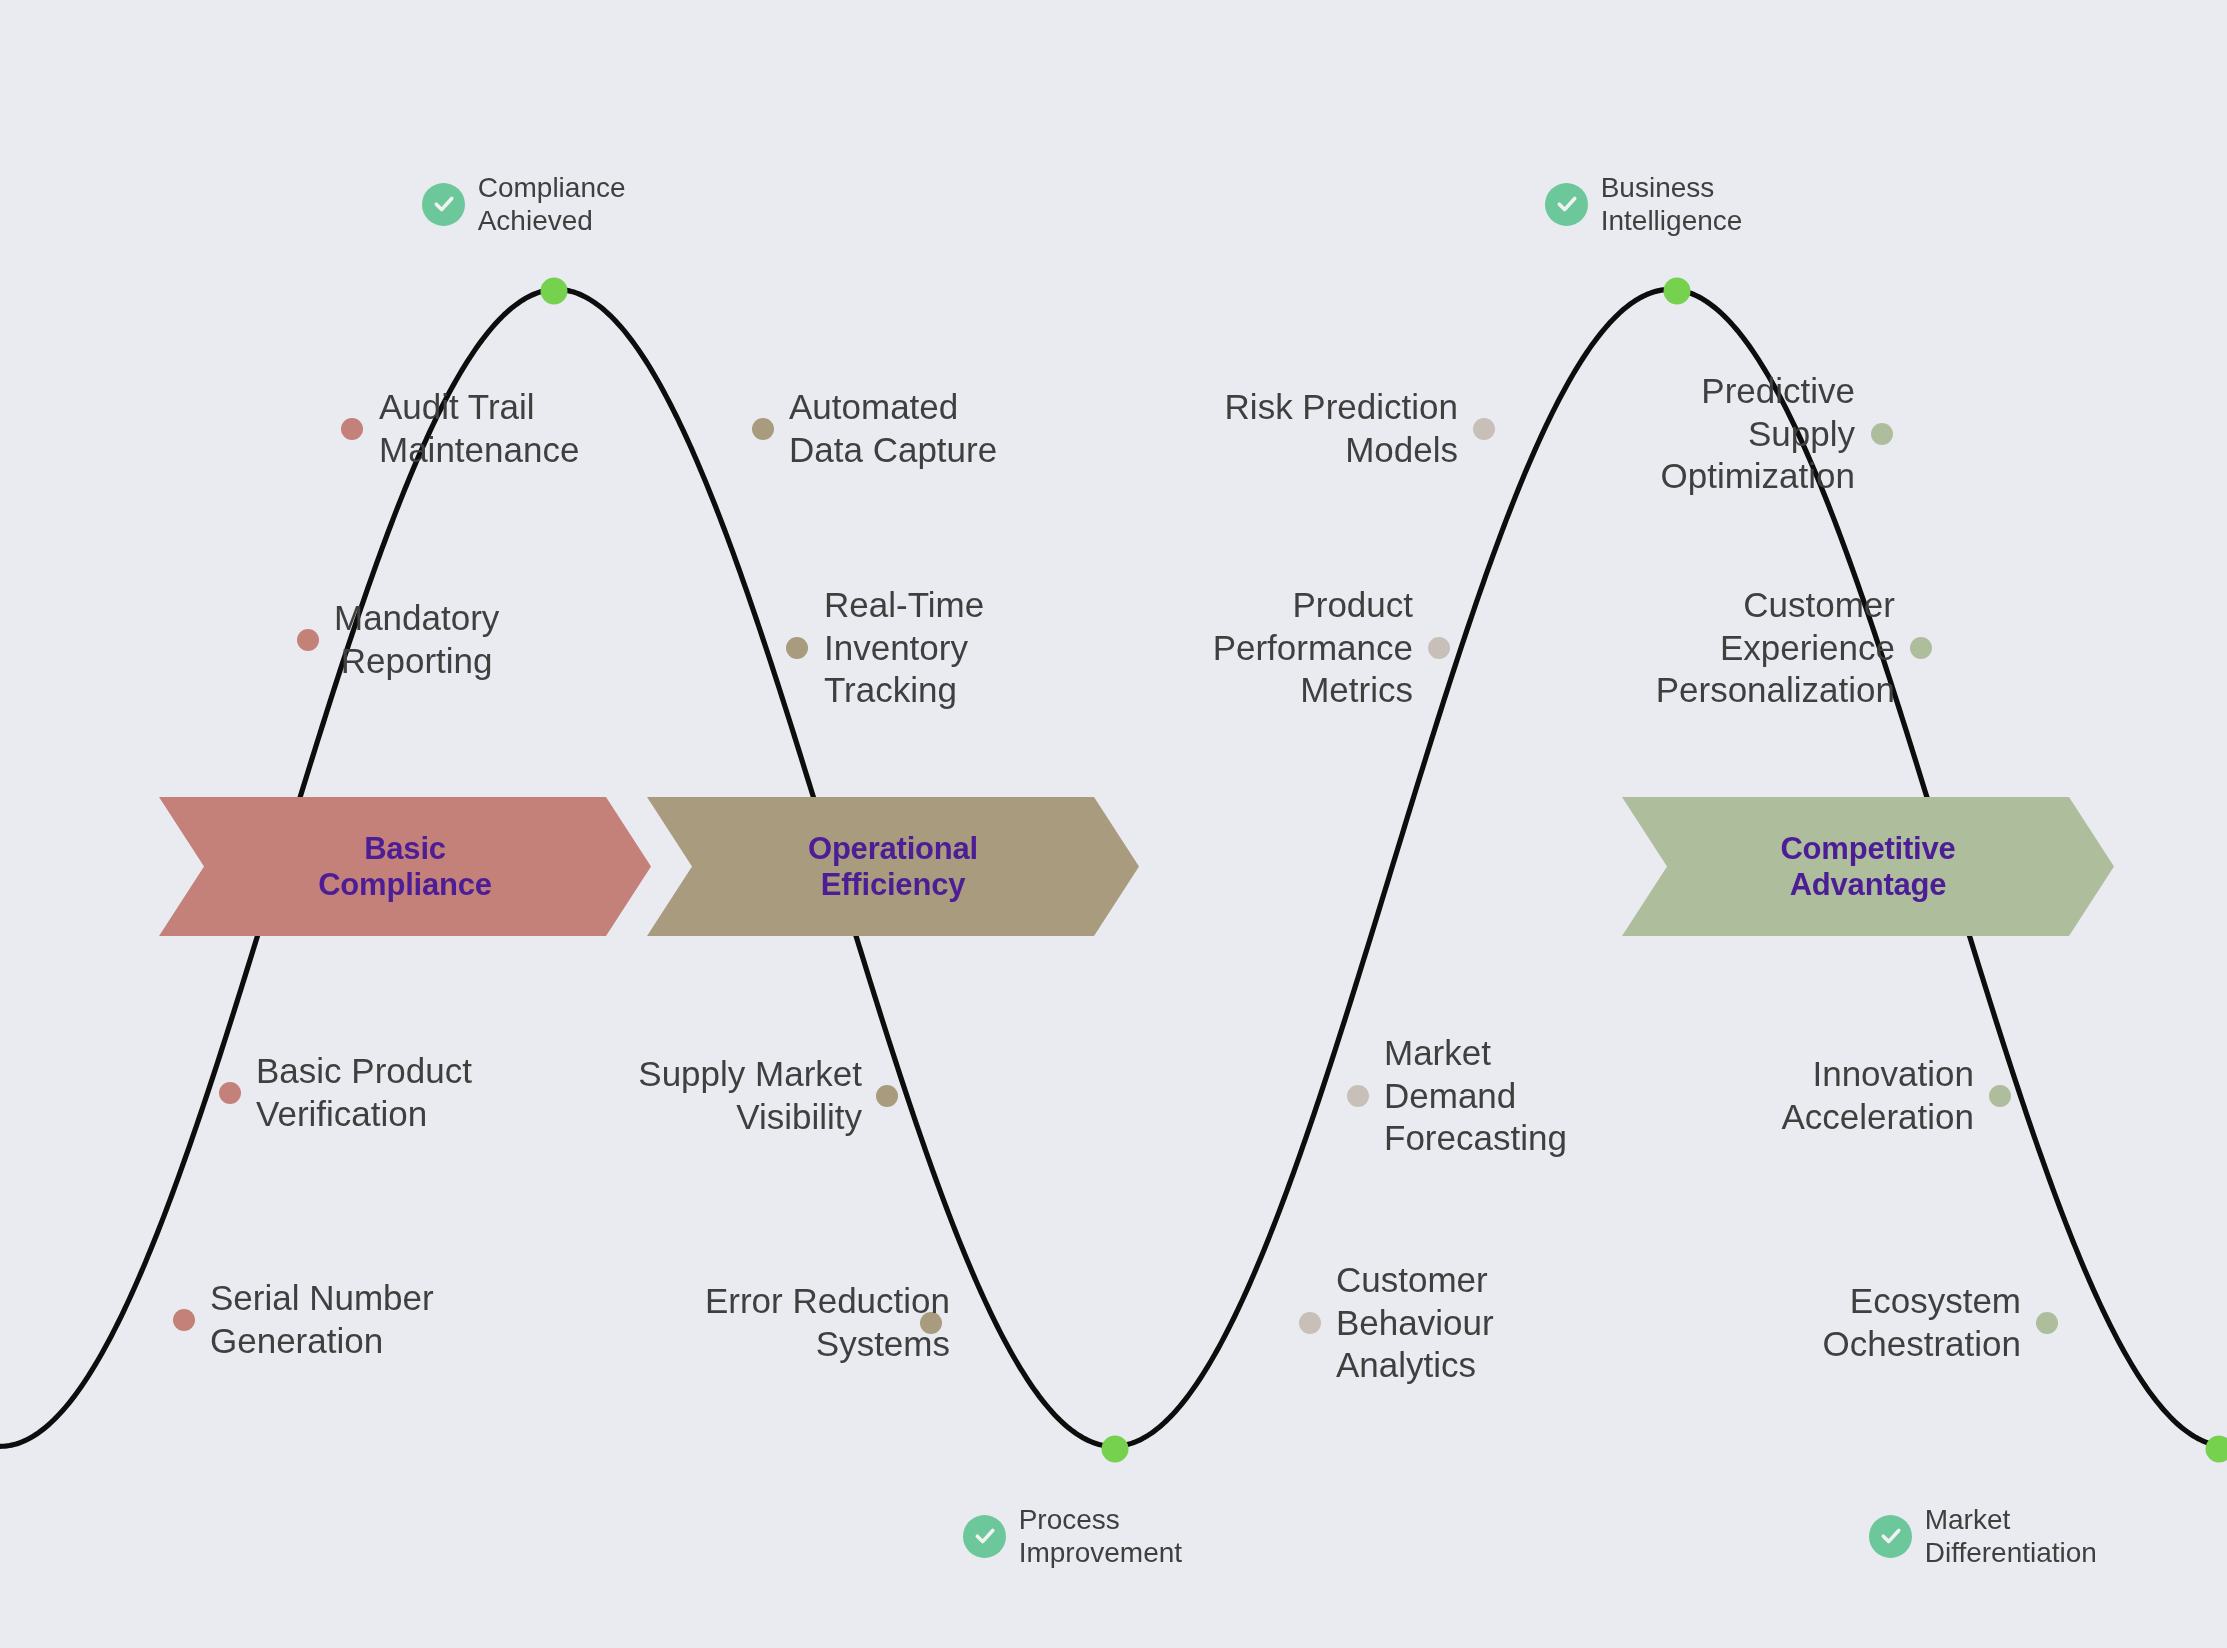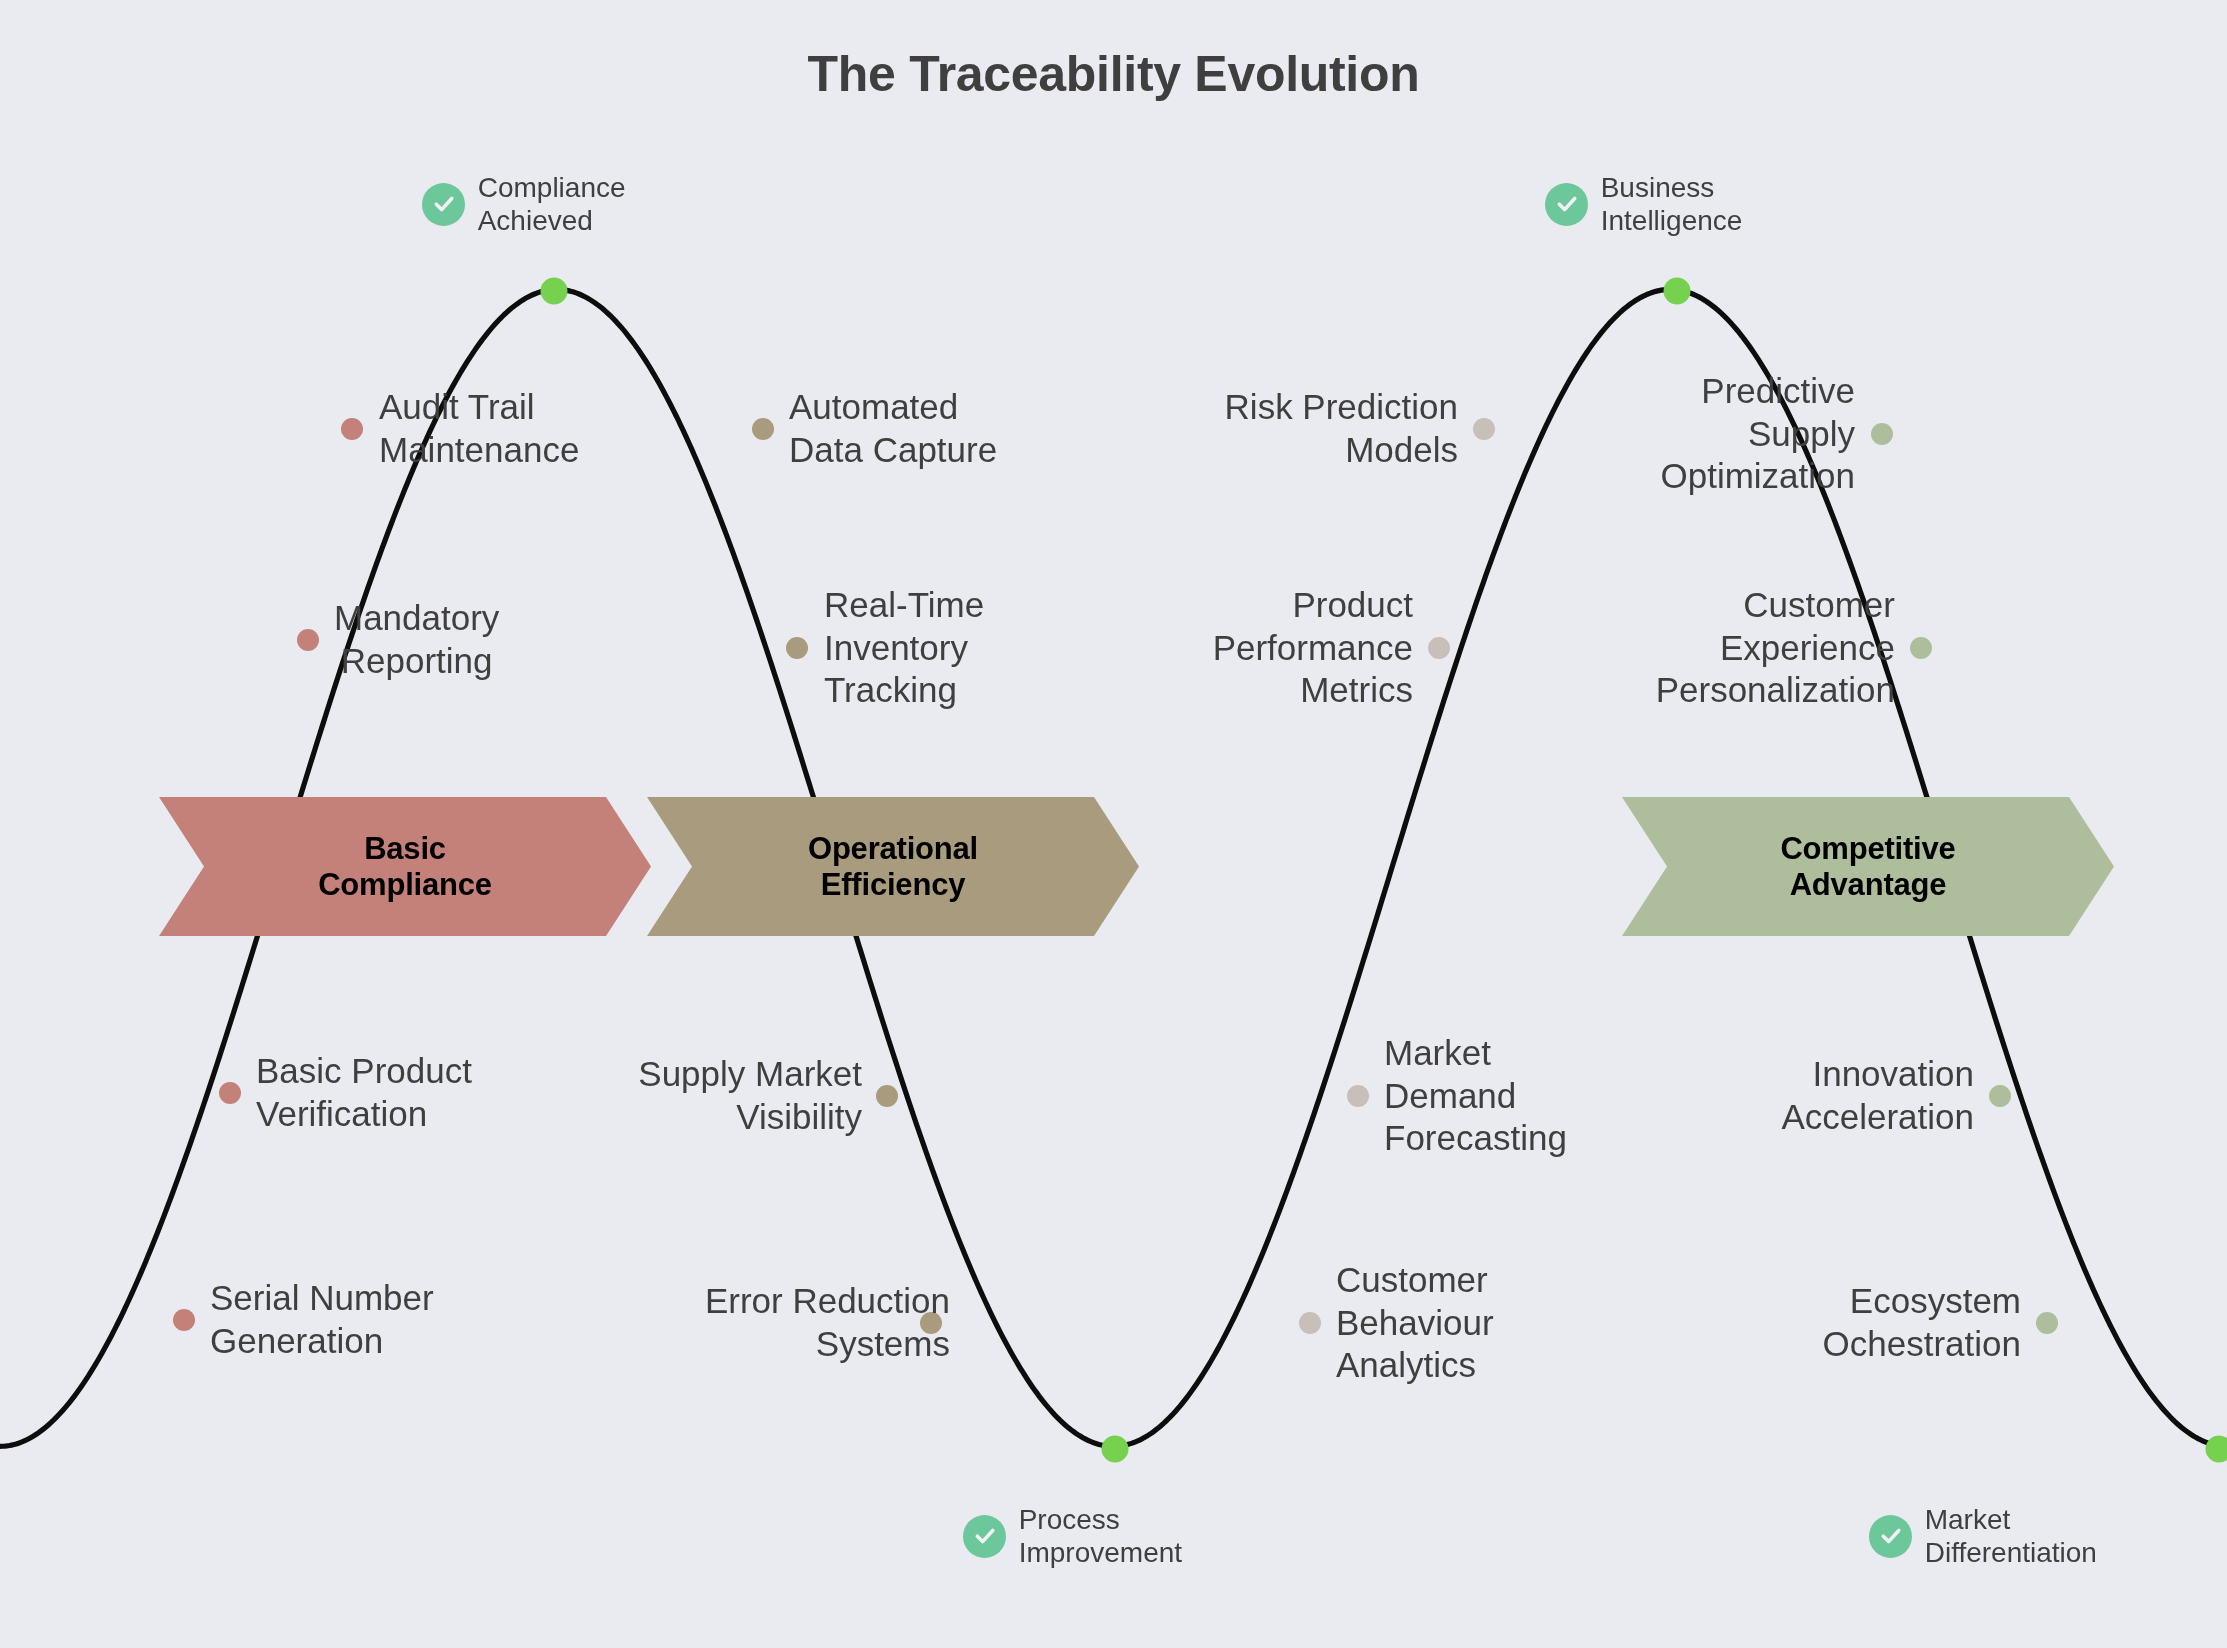--- a/index.html
+++ b/index.html
@@ -23,21 +23,21 @@
 
   
   .band{position:absolute;left:0;top:797px;width:2227px;height:139px;}
   .chev{
     position:absolute;top:0;height:139px;
     display:flex;align-items:center;justify-content:center;
     clip-path:polygon(0 0, calc(100% - 45px) 0, 100% 50%, calc(100% - 45px) 100%, 0 100%, 45px 50%);
   }
   .chev .lbl{
     text-align:center;font-weight:bold;font-size:31px;line-height:1.14;
-    color:#000000;white-space:pre-line;letter-spacing:-0.2px;
+    color:#4c1d95;white-space:pre-line;letter-spacing:-0.2px;
   }
 
   
   .badge{position:absolute;display:flex;align-items:center;gap:12.7px;}
   .badge .circ{
     width:43px;height:43px;border-radius:50%;
     background:#6cc79b;flex:0 0 43px;
     display:flex;align-items:center;justify-content:center;
   }
   .badge .circ svg{display:block;}
@@ -58,21 +58,20 @@
 </style>
 </head>
 <body>
 
 <div id="stage">
 
   <svg id="wave" viewBox="0 0 3850 2850" aria-hidden="true">
     <path id="wavepath" fill="none" stroke="#0d0d0d" stroke-width="9" stroke-linecap="round" d="M0.0 2500.0 L4.0 2499.9 L8.0 2499.7 L12.0 2499.2 L16.0 2498.6 L20.0 2497.9 L24.0 2496.9 L28.0 2495.8 L32.0 2494.6 L36.0 2493.1 L40.0 2491.5 L44.0 2489.7 L48.0 2487.8 L52.0 2485.6 L56.0 2483.3 L60.0 2480.9 L64.0 2478.3 L68.0 2475.5 L72.0 2472.5 L76.0 2469.4 L80.0 2466.1 L84.0 2462.6 L88.0 2459.0 L92.0 2455.3 L96.0 2451.3 L100.0 2447.2 L104.0 2442.9 L108.0 2438.5 L112.0 2433.9 L116.0 2429.2 L120.0 2424.3 L124.0 2419.2 L128.0 2414.0 L132.0 2408.6 L136.0 2403.1 L140.0 2397.4 L144.0 2391.6 L148.0 2385.6 L152.0 2379.4 L156.0 2373.1 L160.0 2366.7 L164.0 2360.1 L168.0 2353.4 L172.0 2346.5 L176.0 2339.5 L180.0 2332.3 L184.0 2325.0 L188.0 2317.6 L192.0 2310.0 L196.0 2302.2 L200.0 2294.4 L204.0 2286.4 L208.0 2278.3 L212.0 2270.0 L216.0 2261.6 L220.0 2253.1 L224.0 2244.4 L228.0 2235.6 L232.0 2226.7 L236.0 2217.7 L240.0 2208.5 L244.0 2199.3 L248.0 2189.9 L252.0 2180.4 L256.0 2170.7 L260.0 2161.0 L264.0 2151.2 L268.0 2141.2 L272.0 2131.1 L276.0 2120.9 L280.0 2110.6 L284.0 2100.3 L288.0 2089.8 L292.0 2079.2 L296.0 2068.5 L300.0 2057.7 L304.0 2046.8 L308.0 2035.8 L312.0 2024.8 L316.0 2013.6 L320.0 2002.4 L324.0 1991.0 L328.0 1979.6 L332.0 1968.1 L336.0 1956.5 L340.0 1944.9 L344.0 1933.1 L348.0 1921.3 L352.0 1909.5 L356.0 1897.5 L360.0 1885.5 L364.0 1873.4 L368.0 1861.3 L372.0 1849.1 L376.0 1836.8 L380.0 1824.5 L384.0 1812.1 L388.0 1799.7 L392.0 1787.2 L396.0 1774.7 L400.0 1762.1 L404.0 1749.5 L408.0 1736.8 L412.0 1724.1 L416.0 1711.4 L420.0 1698.6 L424.0 1685.8 L428.0 1672.9 L432.0 1660.1 L436.0 1647.2 L440.0 1634.2 L444.0 1621.3 L448.0 1608.3 L452.0 1595.3 L456.0 1582.3 L460.0 1569.3 L464.0 1556.3 L468.0 1543.2 L472.0 1530.2 L476.0 1517.1 L480.0 1504.1 L484.0 1491.0 L488.0 1478.0 L492.0 1464.9 L496.0 1451.9 L500.0 1438.8 L504.0 1425.8 L508.0 1412.8 L512.0 1399.8 L516.0 1386.8 L520.0 1373.9 L524.0 1360.9 L528.0 1348.0 L532.0 1335.1 L536.0 1322.2 L540.0 1309.4 L544.0 1296.6 L548.0 1283.8 L552.0 1271.1 L556.0 1258.4 L560.0 1245.8 L564.0 1233.2 L568.0 1220.6 L572.0 1208.1 L576.0 1195.6 L580.0 1183.2 L584.0 1170.9 L588.0 1158.6 L592.0 1146.3 L596.0 1134.2 L600.0 1122.0 L604.0 1110.0 L608.0 1098.0 L612.0 1086.1 L616.0 1074.2 L620.0 1062.4 L624.0 1050.7 L628.0 1039.1 L632.0 1027.6 L636.0 1016.1 L640.0 1004.7 L644.0 993.4 L648.0 982.2 L652.0 971.1 L656.0 960.0 L660.0 949.1 L664.0 938.3 L668.0 927.5 L672.0 916.8 L676.0 906.3 L680.0 895.8 L684.0 885.5 L688.0 875.2 L692.0 865.1 L696.0 855.1 L700.0 845.1 L704.0 835.3 L708.0 825.6 L712.0 816.0 L716.0 806.6 L720.0 797.2 L724.0 788.0 L728.0 778.9 L732.0 769.9 L736.0 761.1 L740.0 752.3 L744.0 743.7 L748.0 735.2 L752.0 726.9 L756.0 718.7 L760.0 710.6 L764.0 702.6 L768.0 694.8 L772.0 687.2 L776.0 679.6 L780.0 672.2 L784.0 665.0 L788.0 657.9 L792.0 650.9 L796.0 644.1 L800.0 637.4 L804.0 630.9 L808.0 624.5 L812.0 618.2 L816.0 612.2 L820.0 606.2 L824.0 600.5 L828.0 594.8 L832.0 589.4 L836.0 584.0 L840.0 578.9 L844.0 573.9 L848.0 569.0 L852.0 564.3 L856.0 559.8 L860.0 555.4 L864.0 551.2 L868.0 547.2 L872.0 543.3 L876.0 539.6 L880.0 536.0 L884.0 532.6 L888.0 529.4 L892.0 526.4 L896.0 523.5 L900.0 520.7 L904.0 518.2 L908.0 515.8 L912.0 513.6 L916.0 511.5 L920.0 509.6 L924.0 507.9 L928.0 506.3 L932.0 505.0 L936.0 503.7 L940.0 502.7 L944.0 501.8 L948.0 501.1 L952.0 500.6 L956.0 500.2 L960.0 500.0 L964.0 500.0 L968.0 500.2 L972.0 500.5 L976.0 501.0 L980.0 501.6 L984.0 502.5 L988.0 503.5 L992.0 504.6 L996.0 506.0 L1000.0 507.5 L1004.0 509.2 L1008.0 511.0 L1012.0 513.0 L1016.0 515.2 L1020.0 517.6 L1024.0 520.1 L1028.0 522.8 L1032.0 525.6 L1036.0 528.6 L1040.0 531.8 L1044.0 535.2 L1048.0 538.7 L1052.0 542.4 L1056.0 546.2 L1060.0 550.2 L1064.0 554.4 L1068.0 558.7 L1072.0 563.2 L1076.0 567.8 L1080.0 572.6 L1084.0 577.6 L1088.0 582.7 L1092.0 588.0 L1096.0 593.4 L1100.0 599.0 L1104.0 604.8 L1108.0 610.7 L1112.0 616.7 L1116.0 622.9 L1120.0 629.3 L1124.0 635.7 L1128.0 642.4 L1132.0 649.2 L1136.0 656.1 L1140.0 663.2 L1144.0 670.4 L1148.0 677.8 L1152.0 685.3 L1156.0 692.9 L1160.0 700.7 L1164.0 708.6 L1168.0 716.6 L1172.0 724.8 L1176.0 733.1 L1180.0 741.6 L1184.0 750.2 L1188.0 758.9 L1192.0 767.7 L1196.0 776.6 L1200.0 785.7 L1204.0 794.9 L1208.0 804.2 L1212.0 813.7 L1216.0 823.2 L1220.0 832.9 L1224.0 842.7 L1228.0 852.6 L1232.0 862.6 L1236.0 872.7 L1240.0 882.9 L1244.0 893.2 L1248.0 903.7 L1252.0 914.2 L1256.0 924.8 L1260.0 935.6 L1264.0 946.4 L1268.0 957.3 L1272.0 968.3 L1276.0 979.4 L1280.0 990.6 L1284.0 1001.9 L1288.0 1013.2 L1292.0 1024.7 L1296.0 1036.2 L1300.0 1047.8 L1304.0 1059.5 L1308.0 1071.3 L1312.0 1083.1 L1316.0 1095.0 L1320.0 1107.0 L1324.0 1119.0 L1328.0 1131.1 L1332.0 1143.3 L1336.0 1155.5 L1340.0 1167.8 L1344.0 1180.1 L1348.0 1192.5 L1352.0 1205.0 L1356.0 1217.5 L1360.0 1230.0 L1364.0 1242.6 L1368.0 1255.3 L1372.0 1267.9 L1376.0 1280.7 L1380.0 1293.4 L1384.0 1306.2 L1388.0 1319.0 L1392.0 1331.9 L1396.0 1344.8 L1400.0 1357.7 L1404.0 1370.6 L1408.0 1383.6 L1412.0 1396.6 L1416.0 1409.5 L1420.0 1422.6 L1424.0 1435.6 L1428.0 1448.6 L1432.0 1461.7 L1436.0 1474.7 L1440.0 1487.8 L1444.0 1500.8 L1448.0 1513.9 L1452.0 1526.9 L1456.0 1540.0 L1460.0 1553.0 L1464.0 1566.0 L1468.0 1579.1 L1472.0 1592.1 L1476.0 1605.1 L1480.0 1618.0 L1484.0 1631.0 L1488.0 1643.9 L1492.0 1656.8 L1496.0 1669.7 L1500.0 1682.6 L1504.0 1695.4 L1508.0 1708.2 L1512.0 1720.9 L1516.0 1733.6 L1520.0 1746.3 L1524.0 1759.0 L1528.0 1771.5 L1532.0 1784.1 L1536.0 1796.6 L1540.0 1809.0 L1544.0 1821.4 L1548.0 1833.7 L1552.0 1846.0 L1556.0 1858.2 L1560.0 1870.4 L1564.0 1882.5 L1568.0 1894.5 L1572.0 1906.5 L1576.0 1918.4 L1580.0 1930.2 L1584.0 1942.0 L1588.0 1953.6 L1592.0 1965.2 L1596.0 1976.7 L1600.0 1988.2 L1604.0 1999.5 L1608.0 2010.8 L1612.0 2022.0 L1616.0 2033.1 L1620.0 2044.1 L1624.0 2055.0 L1628.0 2065.8 L1632.0 2076.5 L1636.0 2087.1 L1640.0 2097.6 L1644.0 2108.1 L1648.0 2118.4 L1652.0 2128.6 L1656.0 2138.7 L1660.0 2148.7 L1664.0 2158.6 L1668.0 2168.3 L1672.0 2178.0 L1676.0 2187.5 L1680.0 2196.9 L1684.0 2206.2 L1688.0 2215.4 L1692.0 2224.5 L1696.0 2233.4 L1700.0 2242.2 L1704.0 2250.9 L1708.0 2259.5 L1712.0 2267.9 L1716.0 2276.2 L1720.0 2284.4 L1724.0 2292.4 L1728.0 2300.3 L1732.0 2308.1 L1736.0 2315.7 L1740.0 2323.2 L1744.0 2330.5 L1748.0 2337.7 L1752.0 2344.8 L1756.0 2351.7 L1760.0 2358.4 L1764.0 2365.1 L1768.0 2371.5 L1772.0 2377.9 L1776.0 2384.1 L1780.0 2390.1 L1784.0 2396.0 L1788.0 2401.7 L1792.0 2407.2 L1796.0 2412.7 L1800.0 2417.9 L1804.0 2423.0 L1808.0 2428.0 L1812.0 2432.7 L1816.0 2437.4 L1820.0 2441.8 L1824.0 2446.2 L1828.0 2450.3 L1832.0 2454.3 L1836.0 2458.1 L1840.0 2461.8 L1844.0 2465.3 L1848.0 2468.6 L1852.0 2471.7 L1856.0 2474.7 L1860.0 2477.6 L1864.0 2480.2 L1868.0 2482.7 L1872.0 2485.1 L1876.0 2487.2 L1880.0 2489.2 L1884.0 2491.1 L1888.0 2492.7 L1892.0 2494.2 L1896.0 2495.5 L1900.0 2496.7 L1904.0 2497.7 L1908.0 2498.5 L1912.0 2499.1 L1916.0 2499.6 L1920.0 2499.9 L1924.0 2500.0 L1928.0 2500.0 L1932.0 2499.7 L1936.0 2499.4 L1940.0 2498.8 L1944.0 2498.1 L1948.0 2497.2 L1952.0 2496.1 L1956.0 2494.9 L1960.0 2493.5 L1964.0 2491.9 L1968.0 2490.2 L1972.0 2488.3 L1976.0 2486.2 L1980.0 2483.9 L1984.0 2481.5 L1988.0 2478.9 L1992.0 2476.2 L1996.0 2473.3 L2000.0 2470.2 L2004.0 2466.9 L2008.0 2463.5 L2012.0 2460.0 L2016.0 2456.2 L2020.0 2452.3 L2024.0 2448.2 L2028.0 2444.0 L2032.0 2439.6 L2036.0 2435.1 L2040.0 2430.4 L2044.0 2425.5 L2048.0 2420.5 L2052.0 2415.3 L2056.0 2410.0 L2060.0 2404.5 L2064.0 2398.8 L2068.0 2393.0 L2072.0 2387.1 L2076.0 2381.0 L2080.0 2374.7 L2084.0 2368.3 L2088.0 2361.8 L2092.0 2355.1 L2096.0 2348.2 L2100.0 2341.3 L2104.0 2334.1 L2108.0 2326.9 L2112.0 2319.4 L2116.0 2311.9 L2120.0 2304.2 L2124.0 2296.4 L2128.0 2288.4 L2132.0 2280.3 L2136.0 2272.1 L2140.0 2263.7 L2144.0 2255.2 L2148.0 2246.6 L2152.0 2237.8 L2156.0 2229.0 L2160.0 2220.0 L2164.0 2210.8 L2168.0 2201.6 L2172.0 2192.2 L2176.0 2182.8 L2180.0 2173.2 L2184.0 2163.5 L2188.0 2153.6 L2192.0 2143.7 L2196.0 2133.6 L2200.0 2123.5 L2204.0 2113.2 L2208.0 2102.9 L2212.0 2092.4 L2216.0 2081.8 L2220.0 2071.2 L2224.0 2060.4 L2228.0 2049.5 L2232.0 2038.6 L2236.0 2027.5 L2240.0 2016.4 L2244.0 2005.2 L2248.0 1993.9 L2252.0 1982.5 L2256.0 1971.0 L2260.0 1959.4 L2264.0 1947.8 L2268.0 1936.1 L2272.0 1924.3 L2276.0 1912.4 L2280.0 1900.5 L2284.0 1888.5 L2288.0 1876.5 L2292.0 1864.3 L2296.0 1852.1 L2300.0 1839.9 L2304.0 1827.6 L2308.0 1815.2 L2312.0 1802.8 L2316.0 1790.3 L2320.0 1777.8 L2324.0 1765.3 L2328.0 1752.6 L2332.0 1740.0 L2336.0 1727.3 L2340.0 1714.6 L2344.0 1701.8 L2348.0 1689.0 L2352.0 1676.1 L2356.0 1663.3 L2360.0 1650.4 L2364.0 1637.5 L2368.0 1624.5 L2372.0 1611.6 L2376.0 1598.6 L2380.0 1585.6 L2384.0 1572.6 L2388.0 1559.5 L2392.0 1546.5 L2396.0 1533.4 L2400.0 1520.4 L2404.0 1507.3 L2408.0 1494.3 L2412.0 1481.2 L2416.0 1468.2 L2420.0 1455.1 L2424.0 1442.1 L2428.0 1429.1 L2432.0 1416.1 L2436.0 1403.0 L2440.0 1390.1 L2444.0 1377.1 L2448.0 1364.1 L2452.0 1351.2 L2456.0 1338.3 L2460.0 1325.5 L2464.0 1312.6 L2468.0 1299.8 L2472.0 1287.0 L2476.0 1274.3 L2480.0 1261.6 L2484.0 1248.9 L2488.0 1236.3 L2492.0 1223.8 L2496.0 1211.2 L2500.0 1198.8 L2504.0 1186.3 L2508.0 1174.0 L2512.0 1161.6 L2516.0 1149.4 L2520.0 1137.2 L2524.0 1125.1 L2528.0 1113.0 L2532.0 1101.0 L2536.0 1089.0 L2540.0 1077.2 L2544.0 1065.4 L2548.0 1053.7 L2552.0 1042.0 L2556.0 1030.4 L2560.0 1019.0 L2564.0 1007.6 L2568.0 996.2 L2572.0 985.0 L2576.0 973.9 L2580.0 962.8 L2584.0 951.8 L2588.0 941.0 L2592.0 930.2 L2596.0 919.5 L2600.0 908.9 L2604.0 898.4 L2608.0 888.1 L2612.0 877.8 L2616.0 867.6 L2620.0 857.6 L2624.0 847.6 L2628.0 837.8 L2632.0 828.0 L2636.0 818.4 L2640.0 808.9 L2644.0 799.6 L2648.0 790.3 L2652.0 781.2 L2656.0 772.1 L2660.0 763.3 L2664.0 754.5 L2668.0 745.9 L2672.0 737.3 L2676.0 729.0 L2680.0 720.7 L2684.0 712.6 L2688.0 704.6 L2692.0 696.8 L2696.0 689.1 L2700.0 681.5 L2704.0 674.1 L2708.0 666.8 L2712.0 659.6 L2716.0 652.6 L2720.0 645.8 L2724.0 639.1 L2728.0 632.5 L2732.0 626.1 L2736.0 619.8 L2740.0 613.7 L2744.0 607.7 L2748.0 601.9 L2752.0 596.2 L2756.0 590.7 L2760.0 585.4 L2764.0 580.2 L2768.0 575.1 L2772.0 570.2 L2776.0 565.5 L2780.0 560.9 L2784.0 556.5 L2788.0 552.3 L2792.0 548.2 L2796.0 544.3 L2800.0 540.5 L2804.0 536.9 L2808.0 533.5 L2812.0 530.2 L2816.0 527.1 L2820.0 524.2 L2824.0 521.4 L2828.0 518.8 L2832.0 516.4 L2836.0 514.1 L2840.0 512.0 L2844.0 510.1 L2848.0 508.3 L2852.0 506.7 L2856.0 505.3 L2860.0 504.0 L2864.0 502.9 L2868.0 502.0 L2872.0 501.3 L2876.0 500.7 L2880.0 500.3 L2884.0 500.1 L2888.0 500.0 L2892.0 500.1 L2896.0 500.4 L2900.0 500.8 L2904.0 501.4 L2908.0 502.2 L2912.0 503.2 L2916.0 504.3 L2920.0 505.6 L2924.0 507.1 L2928.0 508.7 L2932.0 510.5 L2936.0 512.5 L2940.0 514.6 L2944.0 517.0 L2948.0 519.4 L2952.0 522.1 L2956.0 524.9 L2960.0 527.9 L2964.0 531.0 L2968.0 534.3 L2972.0 537.8 L2976.0 541.4 L2980.0 545.2 L2984.0 549.2 L2988.0 553.3 L2992.0 557.6 L2996.0 562.1 L3000.0 566.7 L3004.0 571.4 L3008.0 576.4 L3012.0 581.4 L3016.0 586.7 L3020.0 592.1 L3024.0 597.6 L3028.0 603.3 L3032.0 609.2 L3036.0 615.2 L3040.0 621.3 L3044.0 627.7 L3048.0 634.1 L3052.0 640.7 L3056.0 647.5 L3060.0 654.4 L3064.0 661.4 L3068.0 668.6 L3072.0 675.9 L3076.0 683.4 L3080.0 691.0 L3084.0 698.7 L3088.0 706.6 L3092.0 714.6 L3096.0 722.8 L3100.0 731.0 L3104.0 739.5 L3108.0 748.0 L3112.0 756.7 L3116.0 765.5 L3120.0 774.4 L3124.0 783.4 L3128.0 792.6 L3132.0 801.9 L3136.0 811.3 L3140.0 820.8 L3144.0 830.5 L3148.0 840.2 L3152.0 850.1 L3156.0 860.1 L3160.0 870.2 L3164.0 880.3 L3168.0 890.6 L3172.0 901.0 L3176.0 911.6 L3180.0 922.2 L3184.0 932.9 L3188.0 943.7 L3192.0 954.6 L3196.0 965.6 L3200.0 976.6 L3204.0 987.8 L3208.0 999.1 L3212.0 1010.4 L3216.0 1021.8 L3220.0 1033.3 L3224.0 1044.9 L3228.0 1056.6 L3232.0 1068.3 L3236.0 1080.1 L3240.0 1092.0 L3244.0 1104.0 L3248.0 1116.0 L3252.0 1128.1 L3256.0 1140.2 L3260.0 1152.4 L3264.0 1164.7 L3268.0 1177.0 L3272.0 1189.4 L3276.0 1201.9 L3280.0 1214.4 L3284.0 1226.9 L3288.0 1239.5 L3292.0 1252.1 L3296.0 1264.8 L3300.0 1277.5 L3304.0 1290.2 L3308.0 1303.0 L3312.0 1315.8 L3316.0 1328.7 L3320.0 1341.6 L3324.0 1354.5 L3328.0 1367.4 L3332.0 1380.3 L3336.0 1393.3 L3340.0 1406.3 L3344.0 1419.3 L3348.0 1432.3 L3352.0 1445.4 L3356.0 1458.4 L3360.0 1471.4 L3364.0 1484.5 L3368.0 1497.6 L3372.0 1510.6 L3376.0 1523.7 L3380.0 1536.7 L3384.0 1549.8 L3388.0 1562.8 L3392.0 1575.8 L3396.0 1588.8 L3400.0 1601.8 L3404.0 1614.8 L3408.0 1627.8 L3412.0 1640.7 L3416.0 1653.6 L3420.0 1666.5 L3424.0 1679.4 L3428.0 1692.2 L3432.0 1705.0 L3436.0 1717.7 L3440.0 1730.5 L3444.0 1743.2 L3448.0 1755.8 L3452.0 1768.4 L3456.0 1780.9 L3460.0 1793.5 L3464.0 1805.9 L3468.0 1818.3 L3472.0 1830.7 L3476.0 1843.0 L3480.0 1855.2 L3484.0 1867.4 L3488.0 1879.5 L3492.0 1891.5 L3496.0 1903.5 L3500.0 1915.4 L3504.0 1927.3 L3508.0 1939.0 L3512.0 1950.7 L3516.0 1962.3 L3520.0 1973.9 L3524.0 1985.3 L3528.0 1996.7 L3532.0 2008.0 L3536.0 2019.2 L3540.0 2030.3 L3544.0 2041.3 L3548.0 2052.3 L3552.0 2063.1 L3556.0 2073.8 L3560.0 2084.5 L3564.0 2095.0 L3568.0 2105.5 L3572.0 2115.8 L3576.0 2126.0 L3580.0 2136.2 L3584.0 2146.2 L3588.0 2156.1 L3592.0 2165.9 L3596.0 2175.6 L3600.0 2185.1 L3604.0 2194.6 L3608.0 2203.9 L3612.0 2213.1 L3616.0 2222.2 L3620.0 2231.2 L3624.0 2240.0 L3628.0 2248.8 L3632.0 2257.4 L3636.0 2265.8 L3640.0 2274.1 L3644.0 2282.3 L3648.0 2290.4 L3652.0 2298.3 L3656.0 2306.1 L3660.0 2313.8 L3664.0 2321.3 L3668.0 2328.7 L3672.0 2335.9 L3676.0 2343.0 L3680.0 2350.0 L3684.0 2356.8 L3688.0 2363.4 L3692.0 2369.9 L3696.0 2376.3 L3700.0 2382.5 L3704.0 2388.6 L3708.0 2394.5 L3712.0 2400.3 L3716.0 2405.9 L3720.0 2411.3 L3724.0 2416.6 L3728.0 2421.8 L3732.0 2426.7 L3736.0 2431.6 L3740.0 2436.2 L3744.0 2440.7 L3748.0 2445.1 L3752.0 2449.3 L3756.0 2453.3 L3760.0 2457.2 L3764.0 2460.9 L3768.0 2464.4 L3772.0 2467.8 L3776.0 2471.0 L3780.0 2474.0 L3784.0 2476.9 L3788.0 2479.6 L3792.0 2482.1 L3796.0 2484.5 L3800.0 2486.7 L3804.0 2488.7 L3808.0 2490.6 L3812.0 2492.3 L3816.0 2493.8 L3820.0 2495.2 L3824.0 2496.4 L3828.0 2497.4 L3832.0 2498.3 L3836.0 2499.0 L3840.0 2499.5 L3844.0 2499.8 L3848.0 2500.0 "></path>
   </svg>
 
-  <div class="title">The Traceability Evolution</div>
 
   <div class="band" id="band">
       <div class="chev" style="left: 159px; width: 492px; background: rgb(196, 129, 122);">
         <div class="lbl">Basic
 Compliance</div>
       </div>
       <div class="chev" style="left: 647px; width: 492px; background: rgb(169, 155, 125);">
         <div class="lbl">Operational
 Efficiency</div>
       </div>

